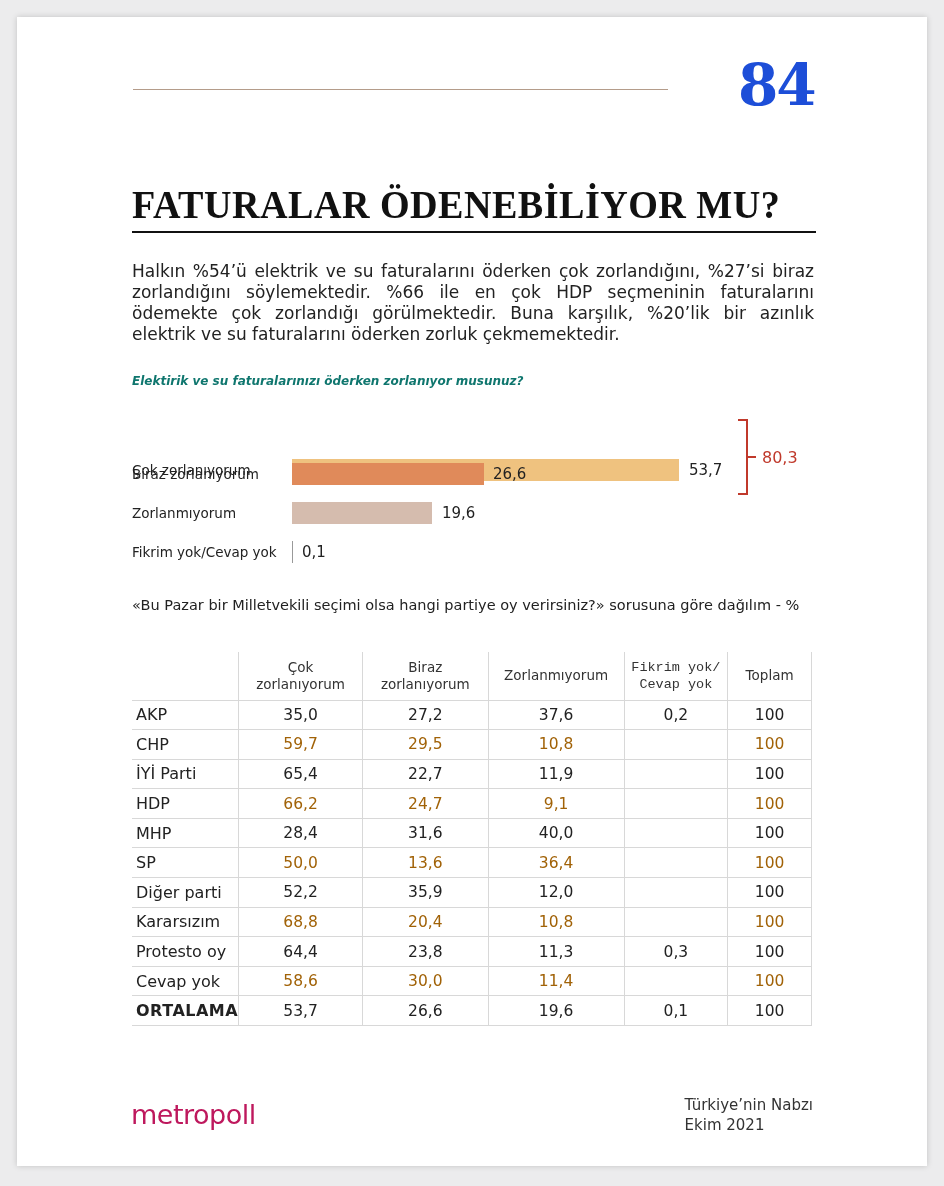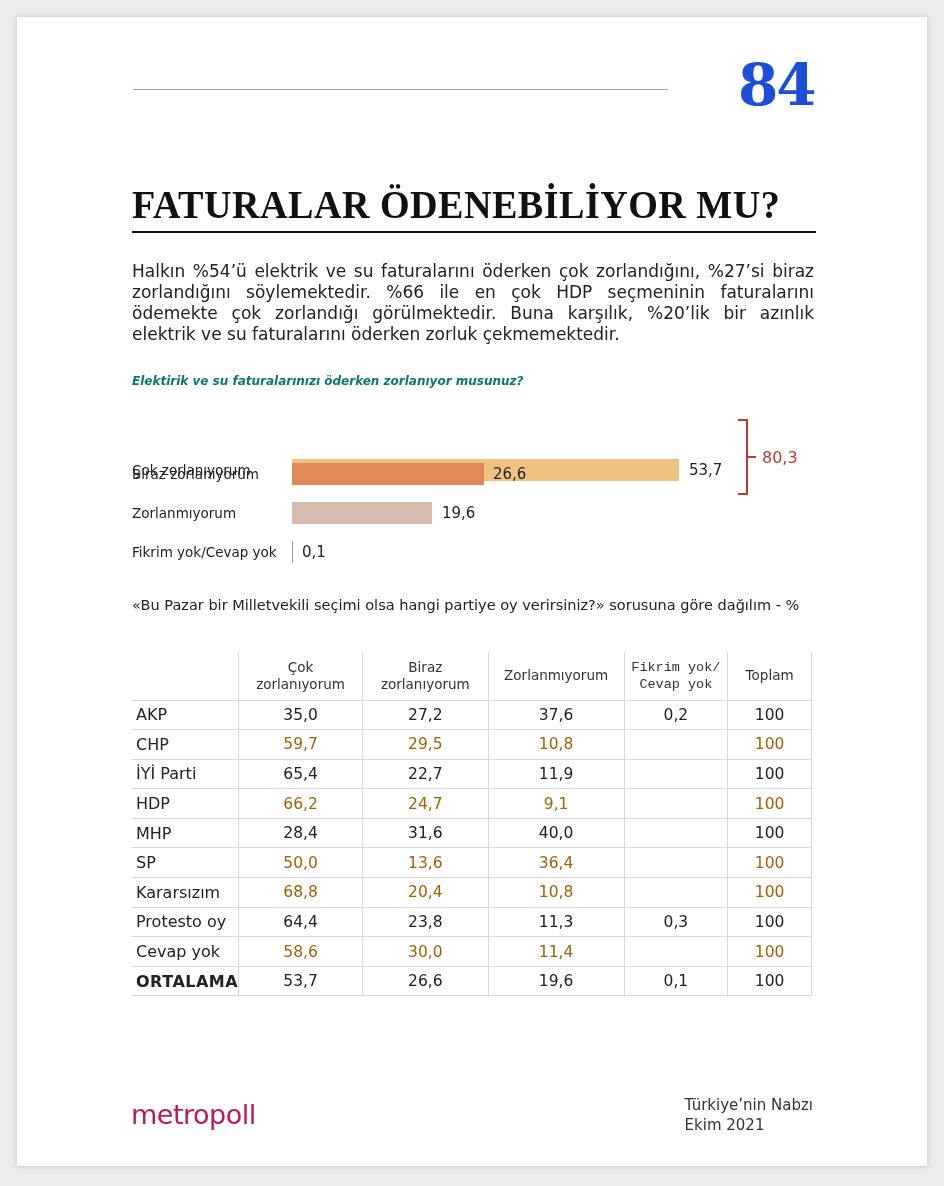--- a/index.html
+++ b/index.html
@@ -270,20 +270,28 @@
       <td>100</td>
     </tr>
     <tr class="muted">
       <td>SP</td>
       <td>50,0</td>
       <td>13,6</td>
       <td>36,4</td>
       <td></td>
       <td>100</td>
     </tr>
+    <tr>
+      <td>Diğer parti</td>
+      <td>52,2</td>
+      <td>35,9</td>
+      <td>12,0</td>
+      <td></td>
+      <td>100</td>
+    </tr>
     <tr class="muted">
       <td>Kararsızım</td>
       <td>68,8</td>
       <td>20,4</td>
       <td>10,8</td>
       <td></td>
       <td>100</td>
     </tr>
     <tr>
       <td>Protesto oy</td>

